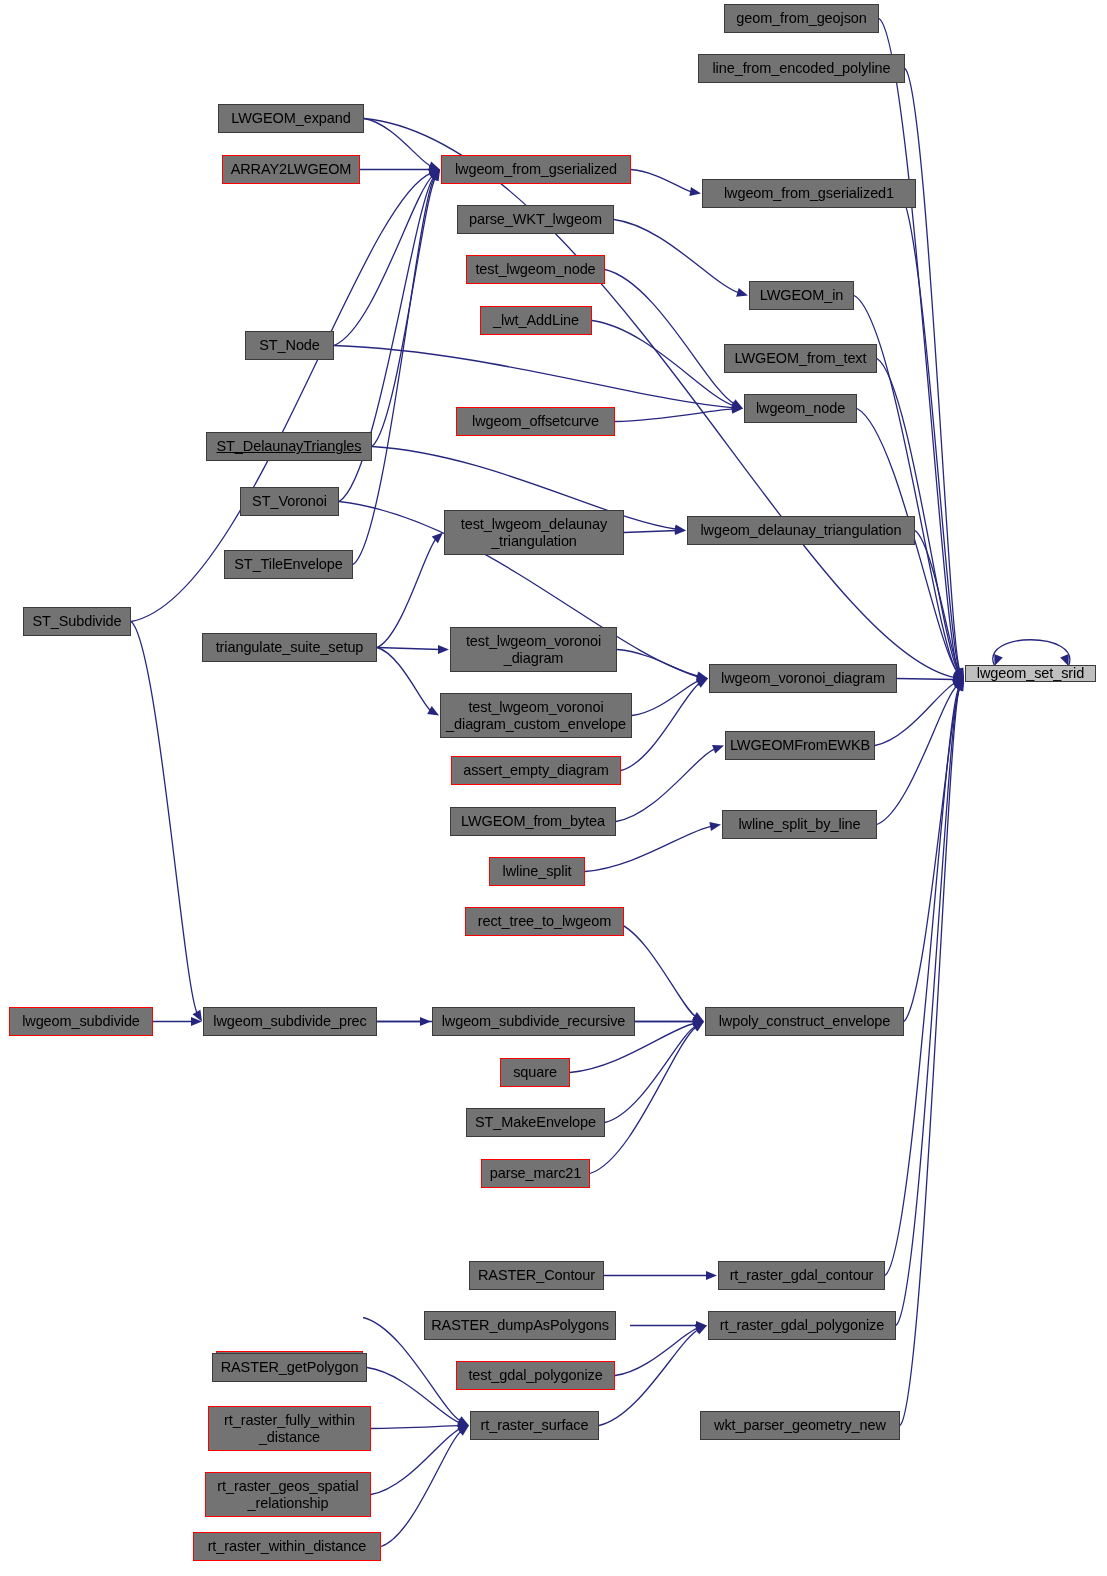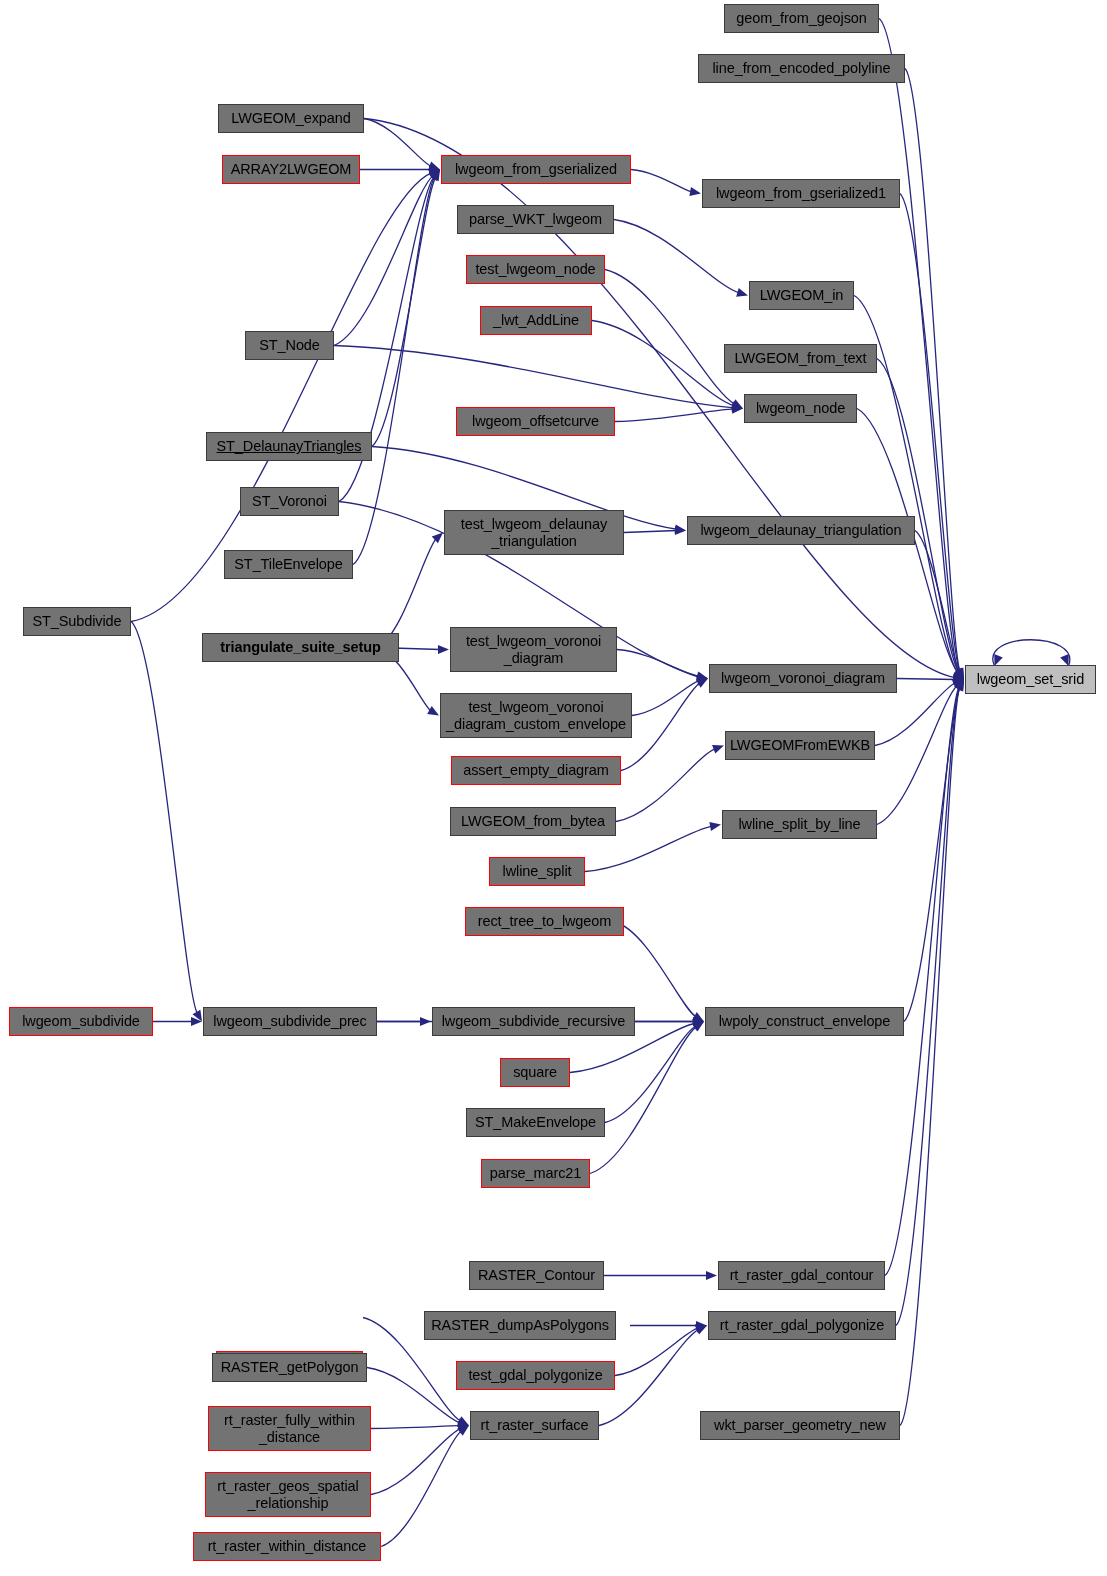--- a/index.html
+++ b/index.html
@@ -152,41 +152,41 @@
       <path d="M 994.5 666 C 978.5 631, 1082.5 631, 1068.5 666" fill="none" stroke="#26267f" stroke-width="1.3"></path>
       <polygon points="994.5,666 994.2723982444455,654.0790857128798 1002.8263419146175,657.4658315975787" fill="#26267f"></polygon>
       <polygon points="1068.5,666 1060.1736580853826,657.4658315975787 1068.7276017555546,654.0790857128798" fill="#26267f"></polygon>
     </svg>
   <div id="nodes">
       <div class="node black" style="left: 724px; top: 4px; width: 155px; height: 29px;"><span>geom_from_geojson</span></div>
       <div class="node black" style="left: 698px; top: 54px; width: 207px; height: 29px;"><span>line_from_encoded_polyline</span></div>
       <div class="node black" style="left: 218px; top: 104px; width: 146px; height: 29px;"><span>LWGEOM_expand</span></div>
       <div class="node red" style="left: 222px; top: 155px; width: 138px; height: 29px;"><span>ARRAY2LWGEOM</span></div>
       <div class="node red" style="left: 441px; top: 155px; width: 190px; height: 29px;"><span>lwgeom_from_gserialized</span></div>
-      <div class="node black" style="left: 702px; top: 179px; width: 198px; height: 29px;"><span>lwgeom_from_gserialized1</span></div>
+      <div class="node black" style="left: 702px; top: 179px; width: 214px; height: 29px;"><span>lwgeom_from_gserialized1</span></div>
       <div class="node black" style="left: 457px; top: 205px; width: 157px; height: 29px;"><span>parse_WKT_lwgeom</span></div>
       <div class="node red" style="left: 466px; top: 255px; width: 139px; height: 29px;"><span>test_lwgeom_node</span></div>
       <div class="node black" style="left: 749px; top: 281px; width: 105px; height: 29px;"><span>LWGEOM_in</span></div>
       <div class="node red" style="left: 480px; top: 306px; width: 112px; height: 29px;"><span>_lwt_AddLine</span></div>
       <div class="node black" style="left: 245px; top: 331px; width: 89px; height: 29px;"><span>ST_Node</span></div>
       <div class="node black" style="left: 724px; top: 344px; width: 153px; height: 29px;"><span>LWGEOM_from_text</span></div>
       <div class="node red" style="left: 456px; top: 407px; width: 159px; height: 29px;"><span>lwgeom_offsetcurve</span></div>
       <div class="node black" style="left: 744px; top: 394px; width: 113px; height: 29px;"><span>lwgeom_node</span></div>
       <div class="node black" style="left: 206px; top: 432px; width: 166px; height: 29px; text-decoration: underline;"><span>ST_DelaunayTriangles</span></div>
       <div class="node black" style="left: 240px; top: 487px; width: 99px; height: 29px;"><span>ST_Voronoi</span></div>
       <div class="node black" style="left: 444px; top: 510px; width: 180px; height: 45px;"><span>test_lwgeom_delaunay
 _triangulation</span></div>
       <div class="node black" style="left: 687px; top: 516px; width: 228px; height: 29px;"><span>lwgeom_delaunay_triangulation</span></div>
       <div class="node black" style="left: 224px; top: 550px; width: 129px; height: 29px;"><span>ST_TileEnvelope</span></div>
       <div class="node black" style="left: 23px; top: 607px; width: 108px; height: 29px;"><span>ST_Subdivide</span></div>
-      <div class="node black" style="left: 202px; top: 633px; width: 197px; height: 29px; font-weight: bold;"><span>triangulate_suite_setup</span></div>
+      <div class="node black" style="left: 202px; top: 633px; width: 175px; height: 29px;"><span>triangulate_suite_setup</span></div>
       <div class="node black" style="left: 450px; top: 627px; width: 167px; height: 45px;"><span>test_lwgeom_voronoi
 _diagram</span></div>
       <div class="node black" style="left: 709px; top: 664px; width: 188px; height: 29px;"><span>lwgeom_voronoi_diagram</span></div>
-      <div class="node target" style="left: 965px; top: 665px; width: 131px; height: 29px;"><span>lwgeom_set_srid</span></div>
+      <div class="node target" style="left: 965px; top: 665px; width: 131px; height: 17px;"><span>lwgeom_set_srid</span></div>
       <div class="node black" style="left: 440px; top: 693px; width: 192px; height: 45px;"><span>test_lwgeom_voronoi
 _diagram_custom_envelope</span></div>
       <div class="node black" style="left: 725px; top: 731px; width: 150px; height: 29px;"><span>LWGEOMFromEWKB</span></div>
       <div class="node red" style="left: 451px; top: 756px; width: 170px; height: 29px;"><span>assert_empty_diagram</span></div>
       <div class="node black" style="left: 450px; top: 807px; width: 166px; height: 29px;"><span>LWGEOM_from_bytea</span></div>
       <div class="node black" style="left: 722px; top: 810px; width: 155px; height: 29px;"><span>lwline_split_by_line</span></div>
       <div class="node red" style="left: 489px; top: 857px; width: 96px; height: 29px;"><span>lwline_split</span></div>
       <div class="node red" style="left: 455px; top: 907px; width: 159px; height: 29px; margin-left: 10px;"><span>rect_tree_to_lwgeom</span></div>
       <div class="node red" style="left: 9px; top: 1007px; width: 144px; height: 29px; text-align: right;"><span>lwgeom_subdivide</span></div>
       <div class="node black" style="left: 203px; top: 1007px; width: 174px; height: 29px;"><span>lwgeom_subdivide_prec</span></div>

